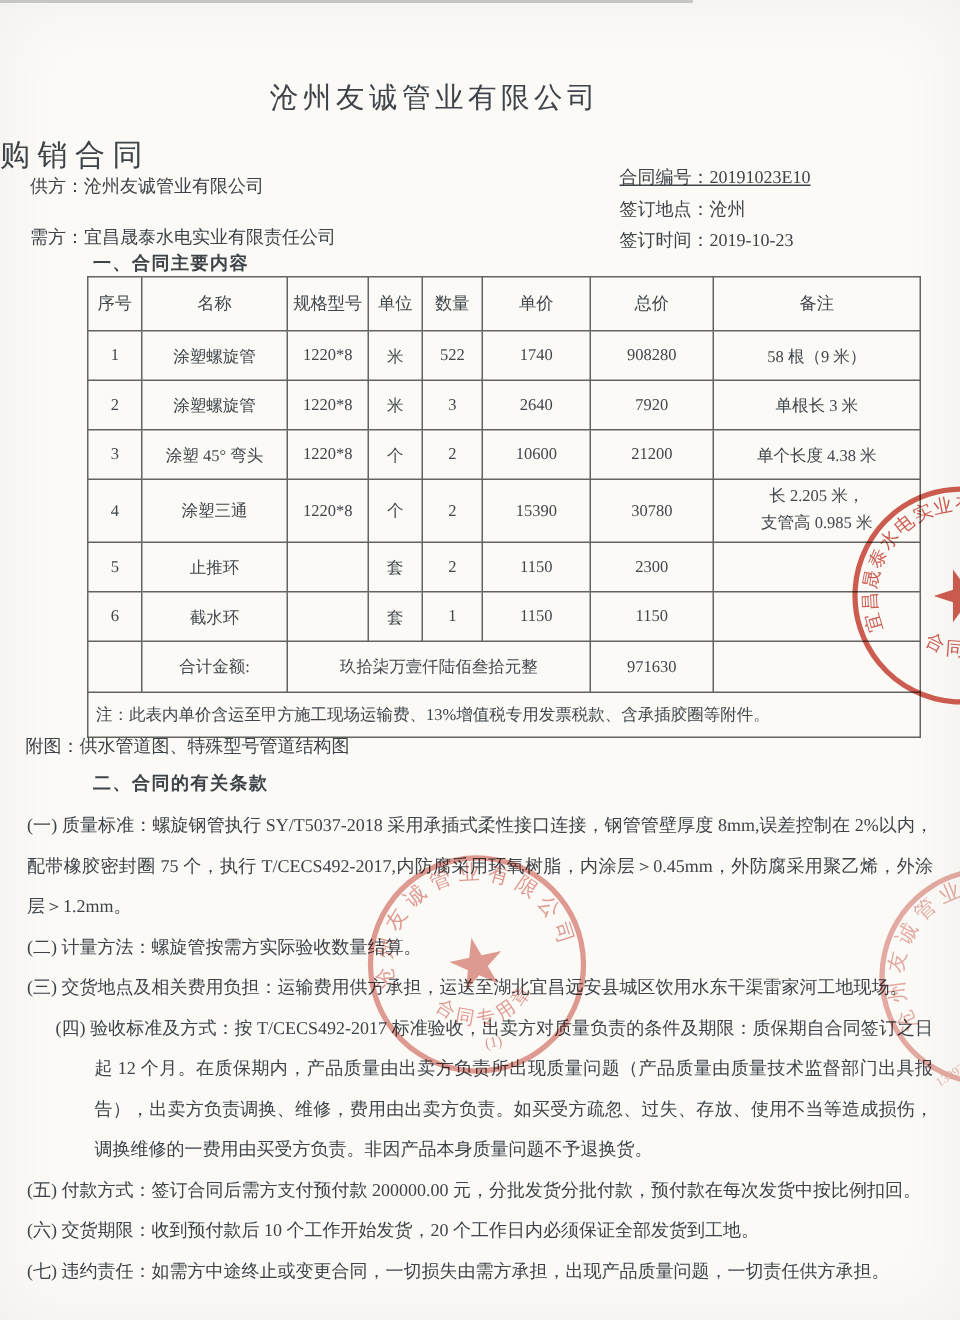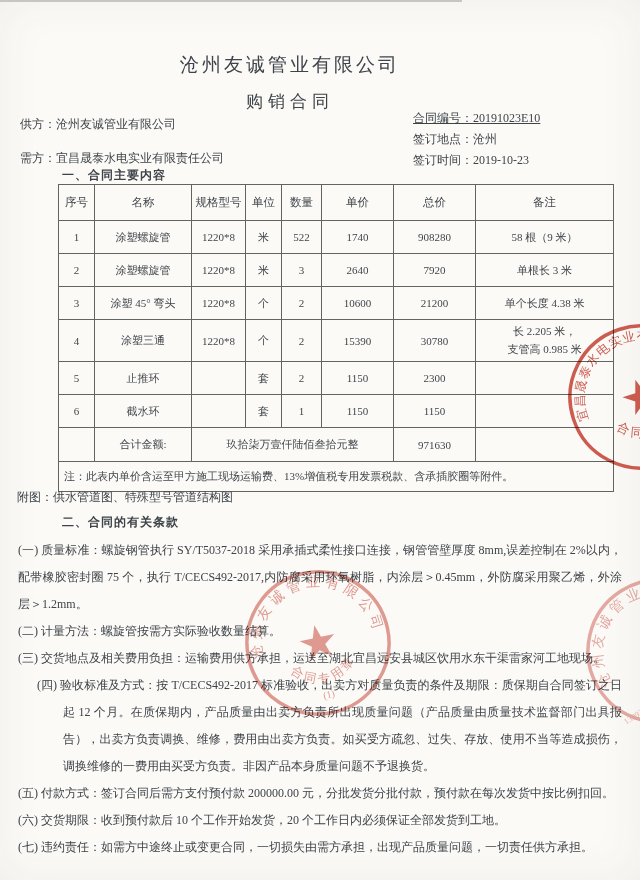--- a/index.html
+++ b/index.html
@@ -10,22 +10,22 @@
     color:#3e4348;
     box-shadow: inset 0 0 45px rgba(60,60,55,0.06);
   }
   .scan-edge { position:absolute; top:0; left:0; width:462px; height:2px; background:#c6c6c3; }
 
   .company-title {
     position:absolute; top:52px; left:0; width:580px; text-align:center;
     font-size:19px; letter-spacing:3px; color:#3f444a; white-space:nowrap;
   }
   .doc-title {
-    position:absolute; top:90px; left:0; width:580px; text-align:center;
-    font-size:17px; letter-spacing:5px; white-space:nowrap;
+    position:absolute; top:90px; left:0; width:580px; 
+    font-size:20px; letter-spacing:5px; white-space:nowrap;
   }
   .meta { position:absolute; font-size:12px; white-space:nowrap; }
   .m-supplier { top:116px; left:20px; }
   .m-buyer    { top:150px; left:20px; }
   .m-no       { top:110px; left:413px;text-decoration:underline; }
   .m-place    { top:131px; left:413px; }
   .m-date     { top:152px; left:413px; }
 
   .sec-head { position:absolute; font-size:12px; font-weight:600; letter-spacing:1px; white-space:nowrap;margin-left:45px; }
   .sec1 { top:167px; left:17px; }

